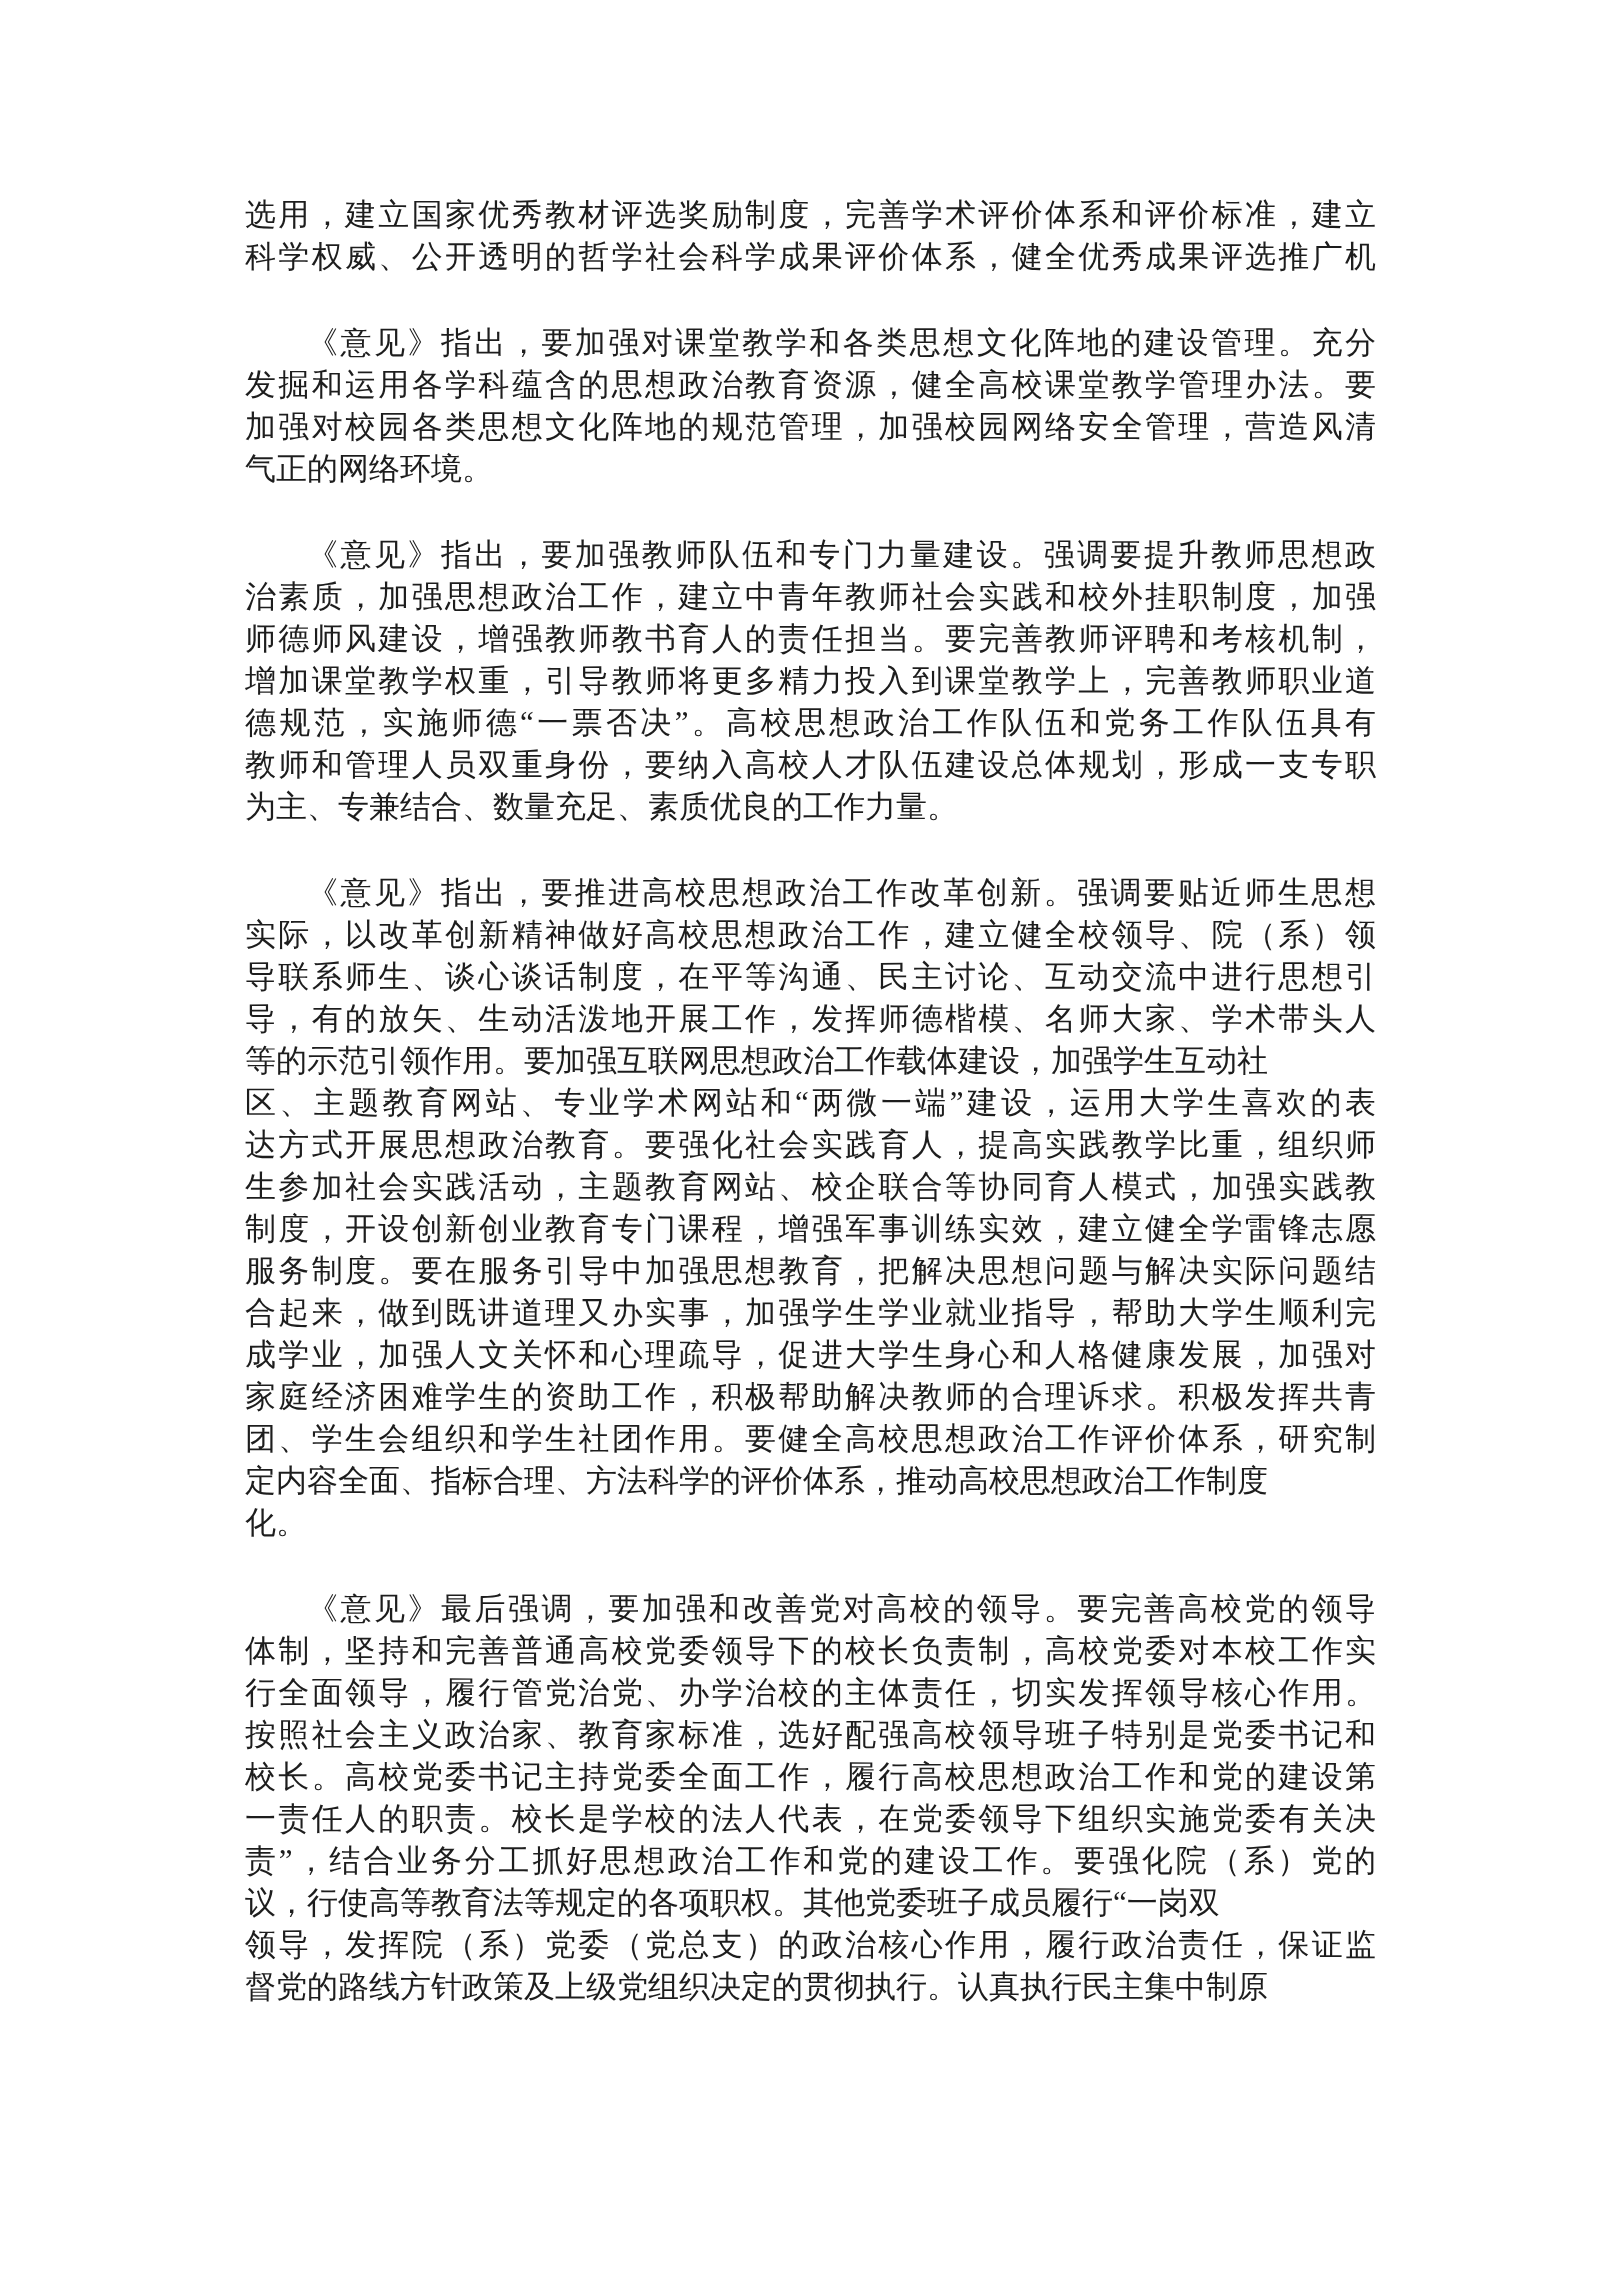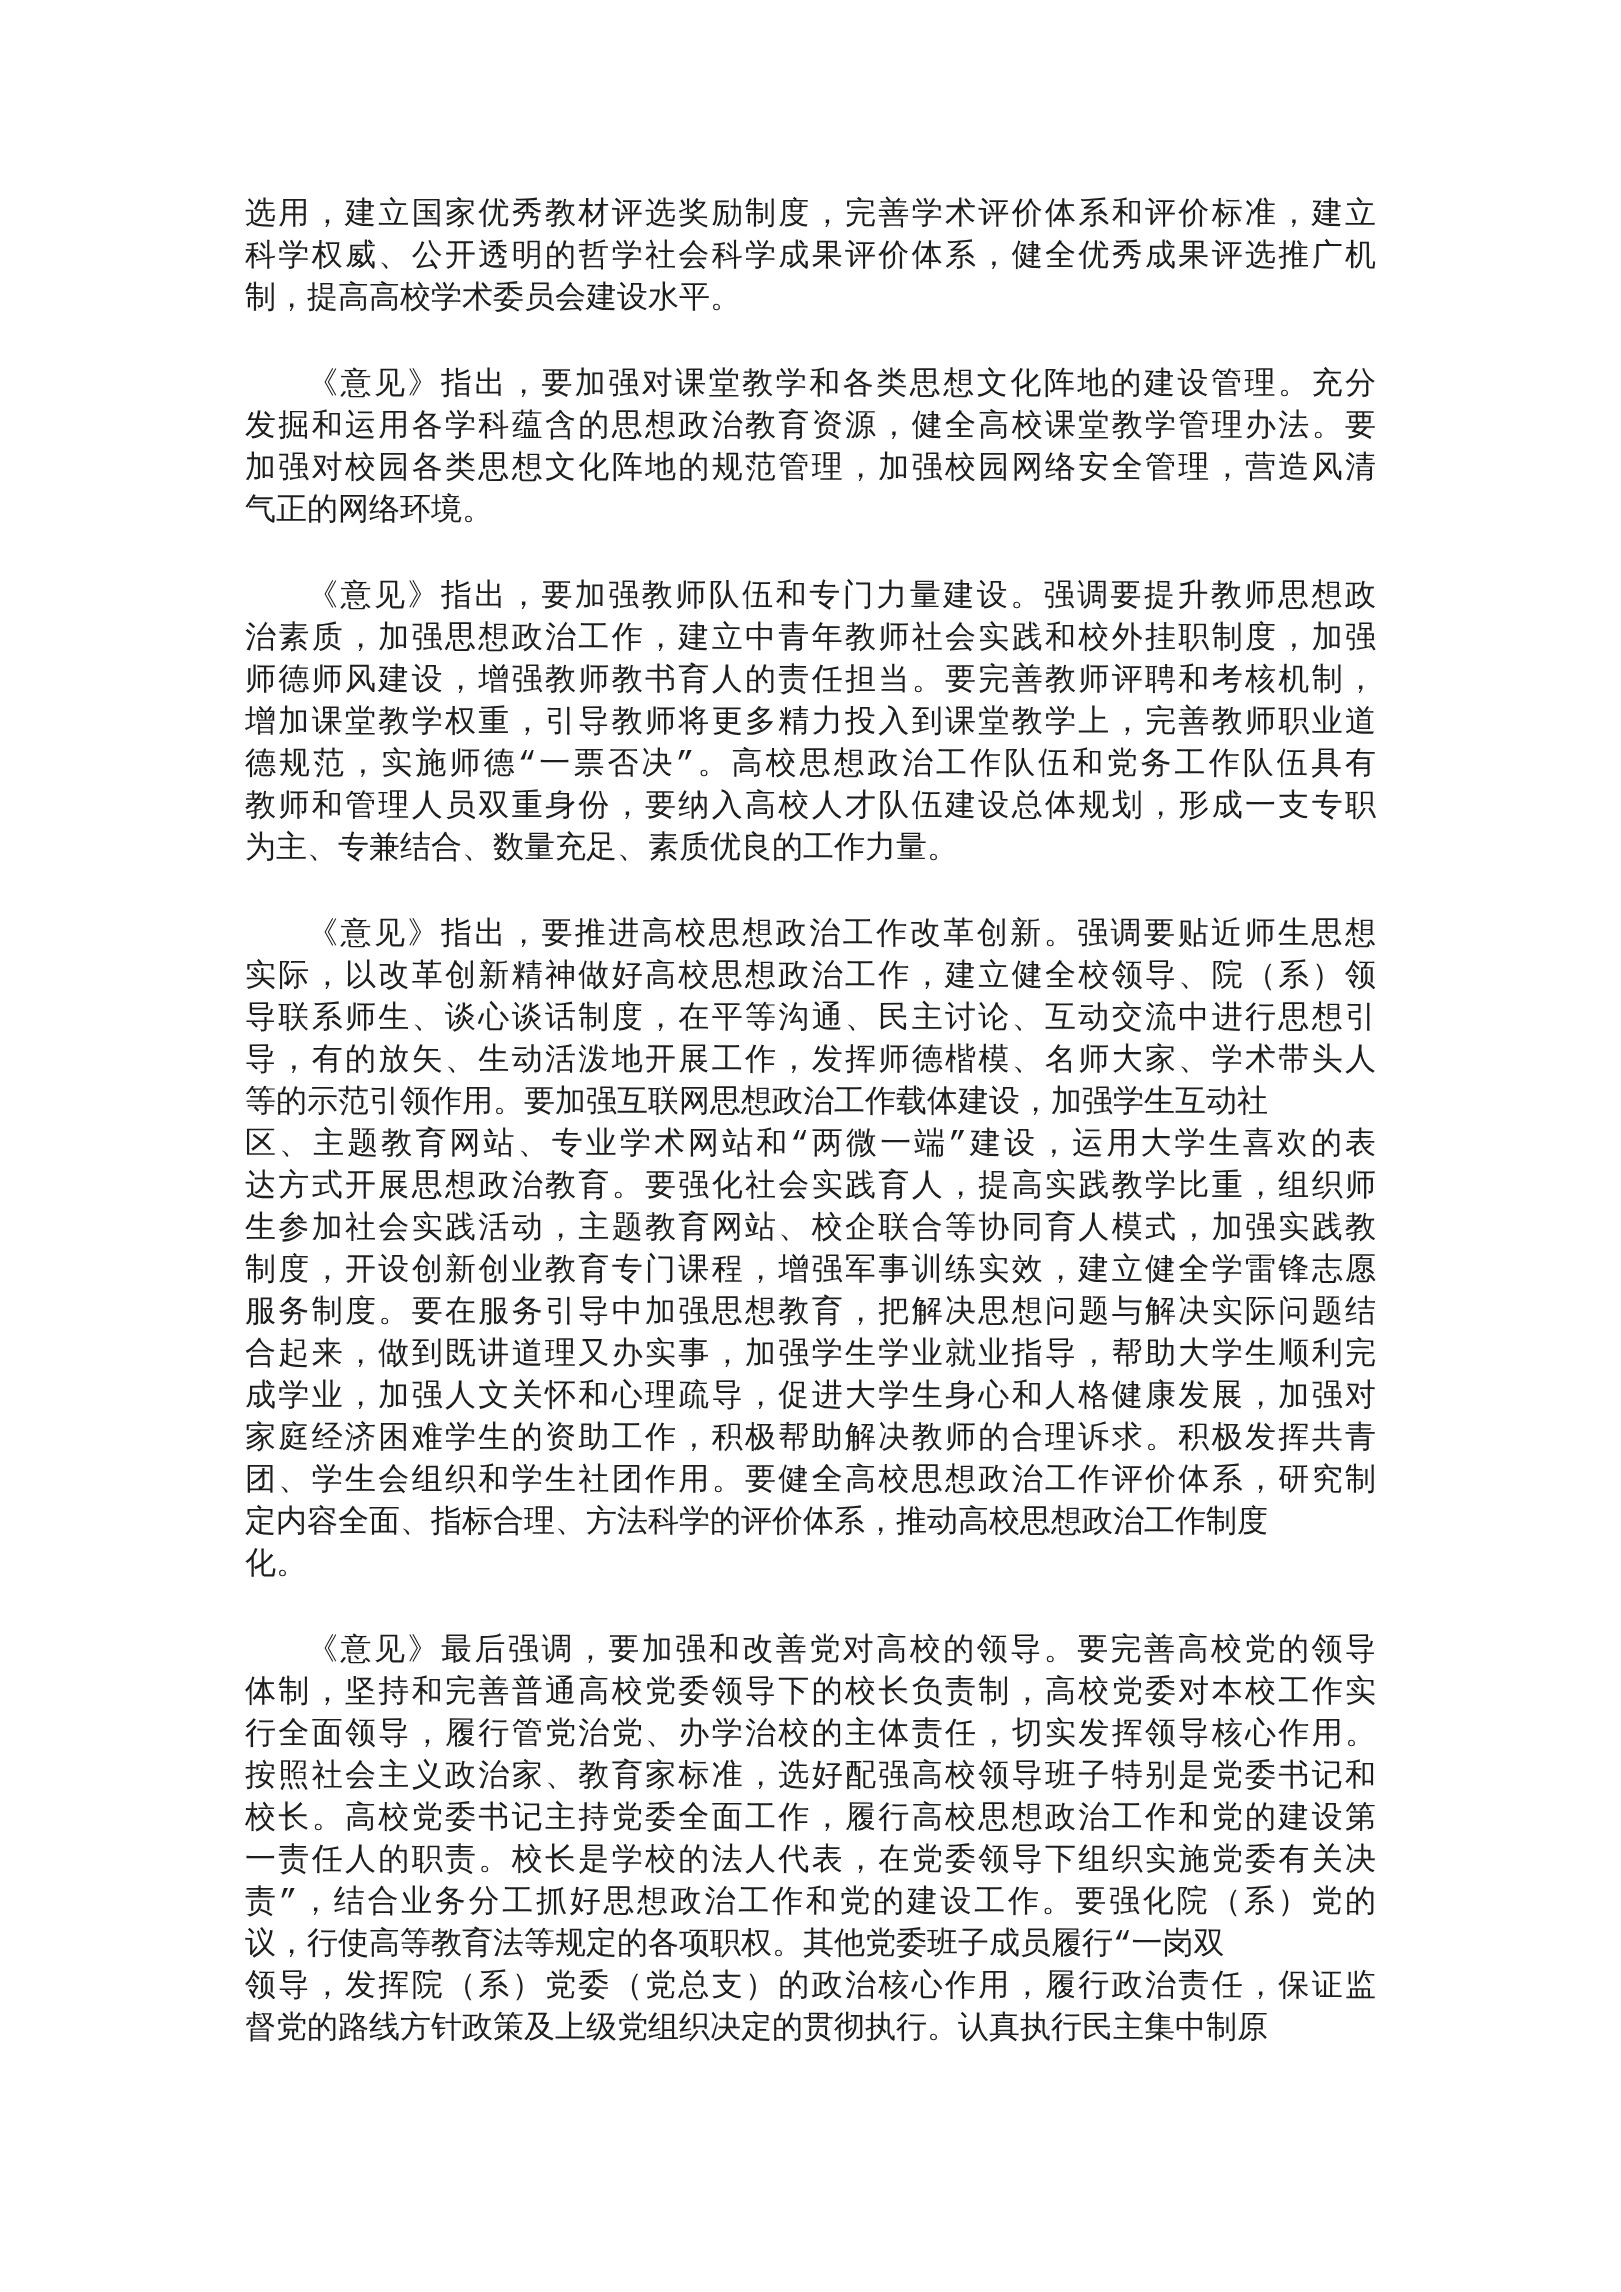--- a/index.html
+++ b/index.html
@@ -7,21 +7,21 @@
     width: 1621px;
     height: 2293px;
     background: #ffffff;
     overflow: hidden;
   }
   .page {
     box-sizing: border-box;
     width: 1621px;
     height: 1810px;
     padding: 194px 245px 0 245px;
-    font-family: Liberation Mono, monospace;
+    font-family: Liberation Serif, serif;
     font-size: 31px;
     line-height: 42px;
     color: #1d1d1d;
   }
   .para { margin: 0 0 44px 0; }
   .line {
     text-align: left;
     text-align-last: left;
   }
   .line.fill {
@@ -31,21 +31,20 @@
   .line.indent { text-indent: 2em; }
 </style>
 </head>
 <body>
 
 <div class="page">
 
   <div class="para">
     <div class="line fill">选用，建立国家优秀教材评选奖励制度，完善学术评价体系和评价标准，建立</div>
     <div class="line fill">科学权威、公开透明的哲学社会科学成果评价体系，健全优秀成果评选推广机</div>
-    <div class="line">制，提高高校学术委员会建设水平。</div>
   </div>
 
   <div class="para">
     <div class="line fill indent">《意见》指出，要加强对课堂教学和各类思想文化阵地的建设管理。充分</div>
     <div class="line fill">发掘和运用各学科蕴含的思想政治教育资源，健全高校课堂教学管理办法。要</div>
     <div class="line fill">加强对校园各类思想文化阵地的规范管理，加强校园网络安全管理，营造风清</div>
     <div class="line">气正的网络环境。</div>
   </div>
 
   <div class="para">

